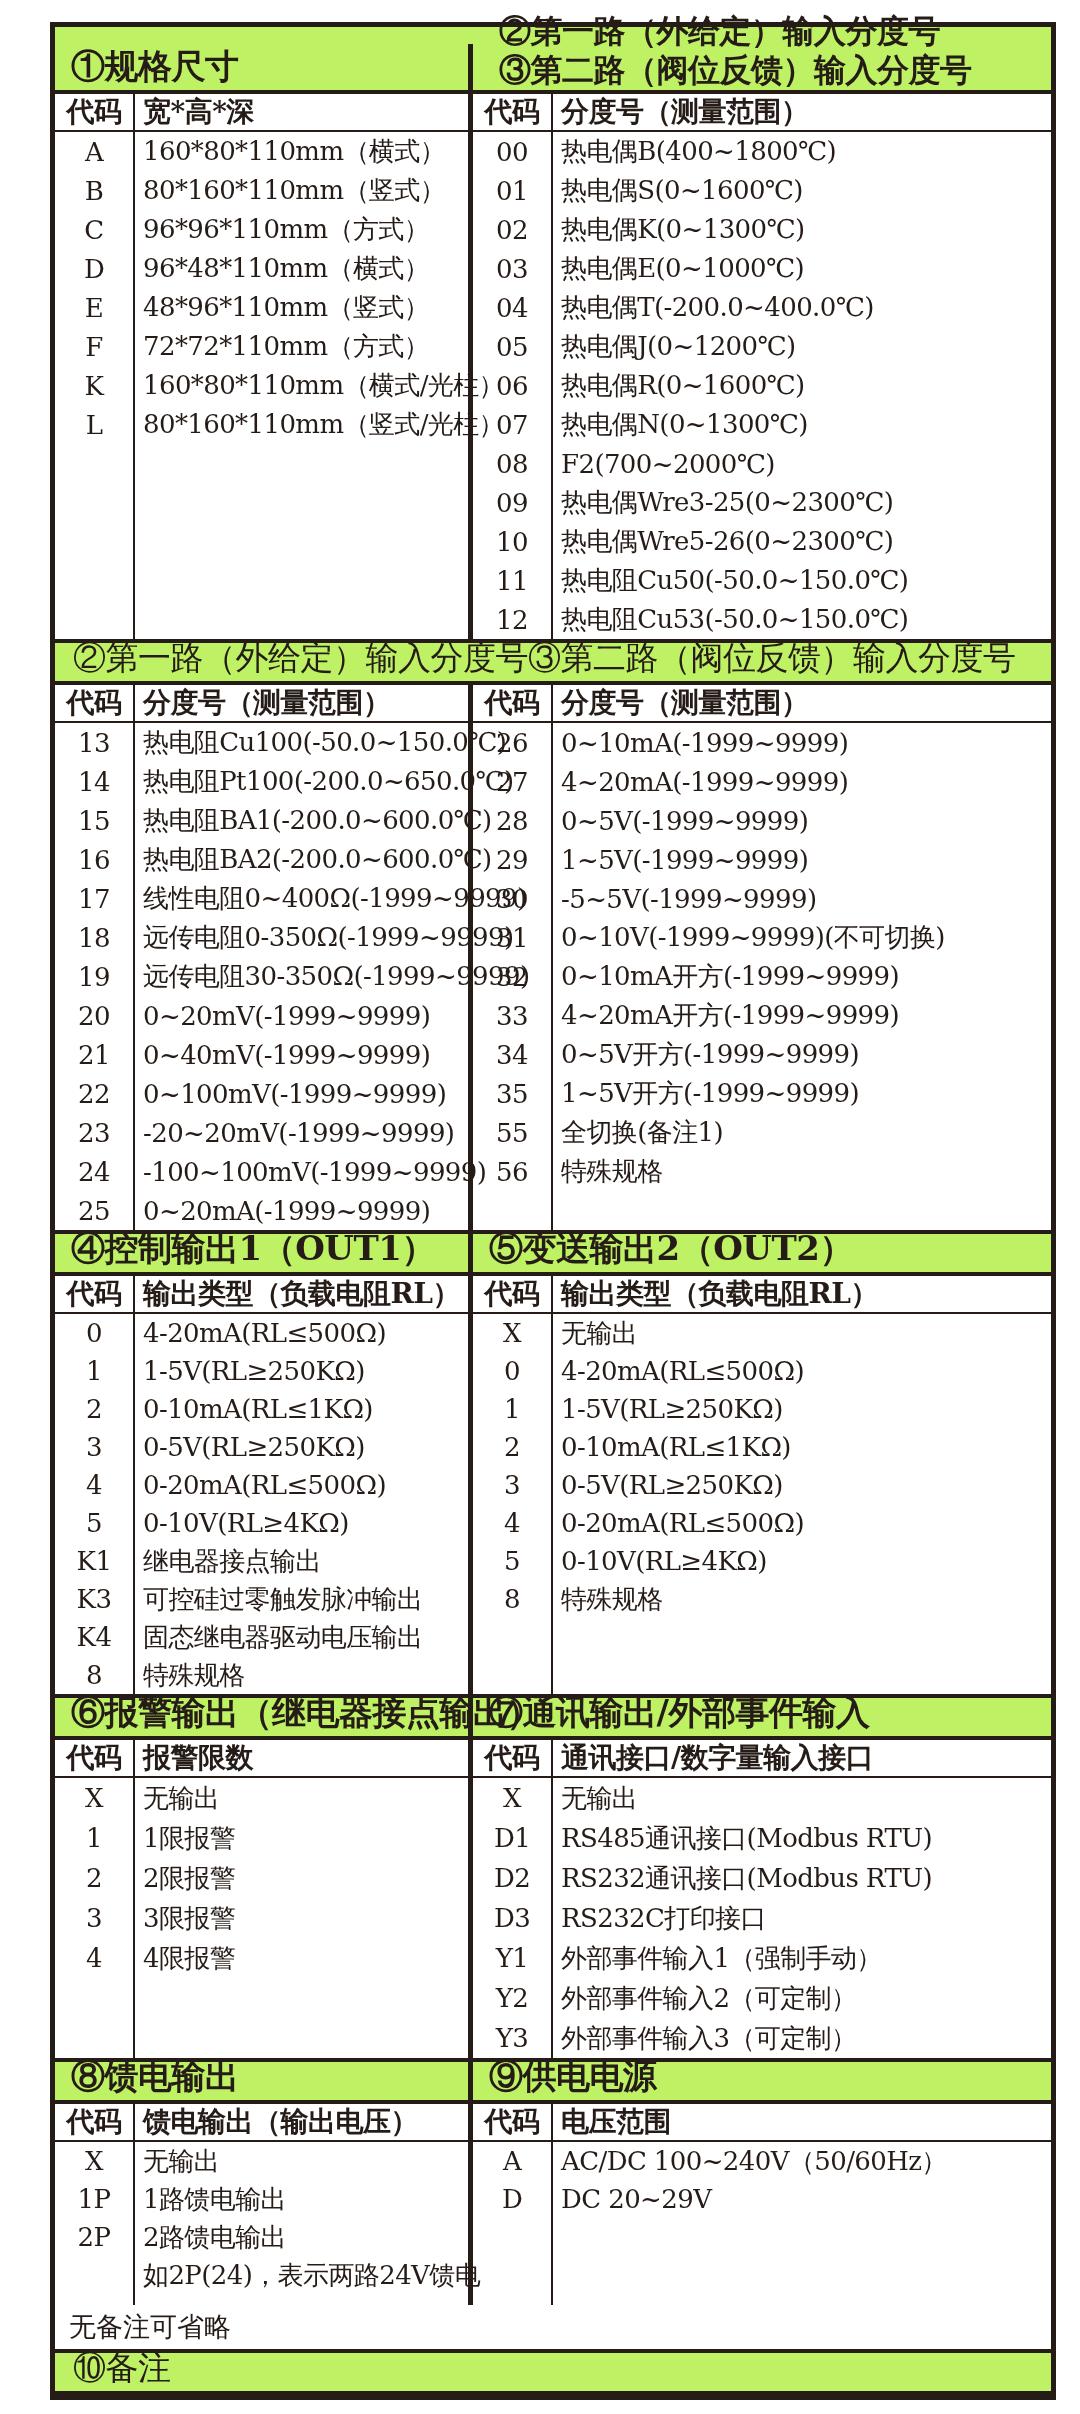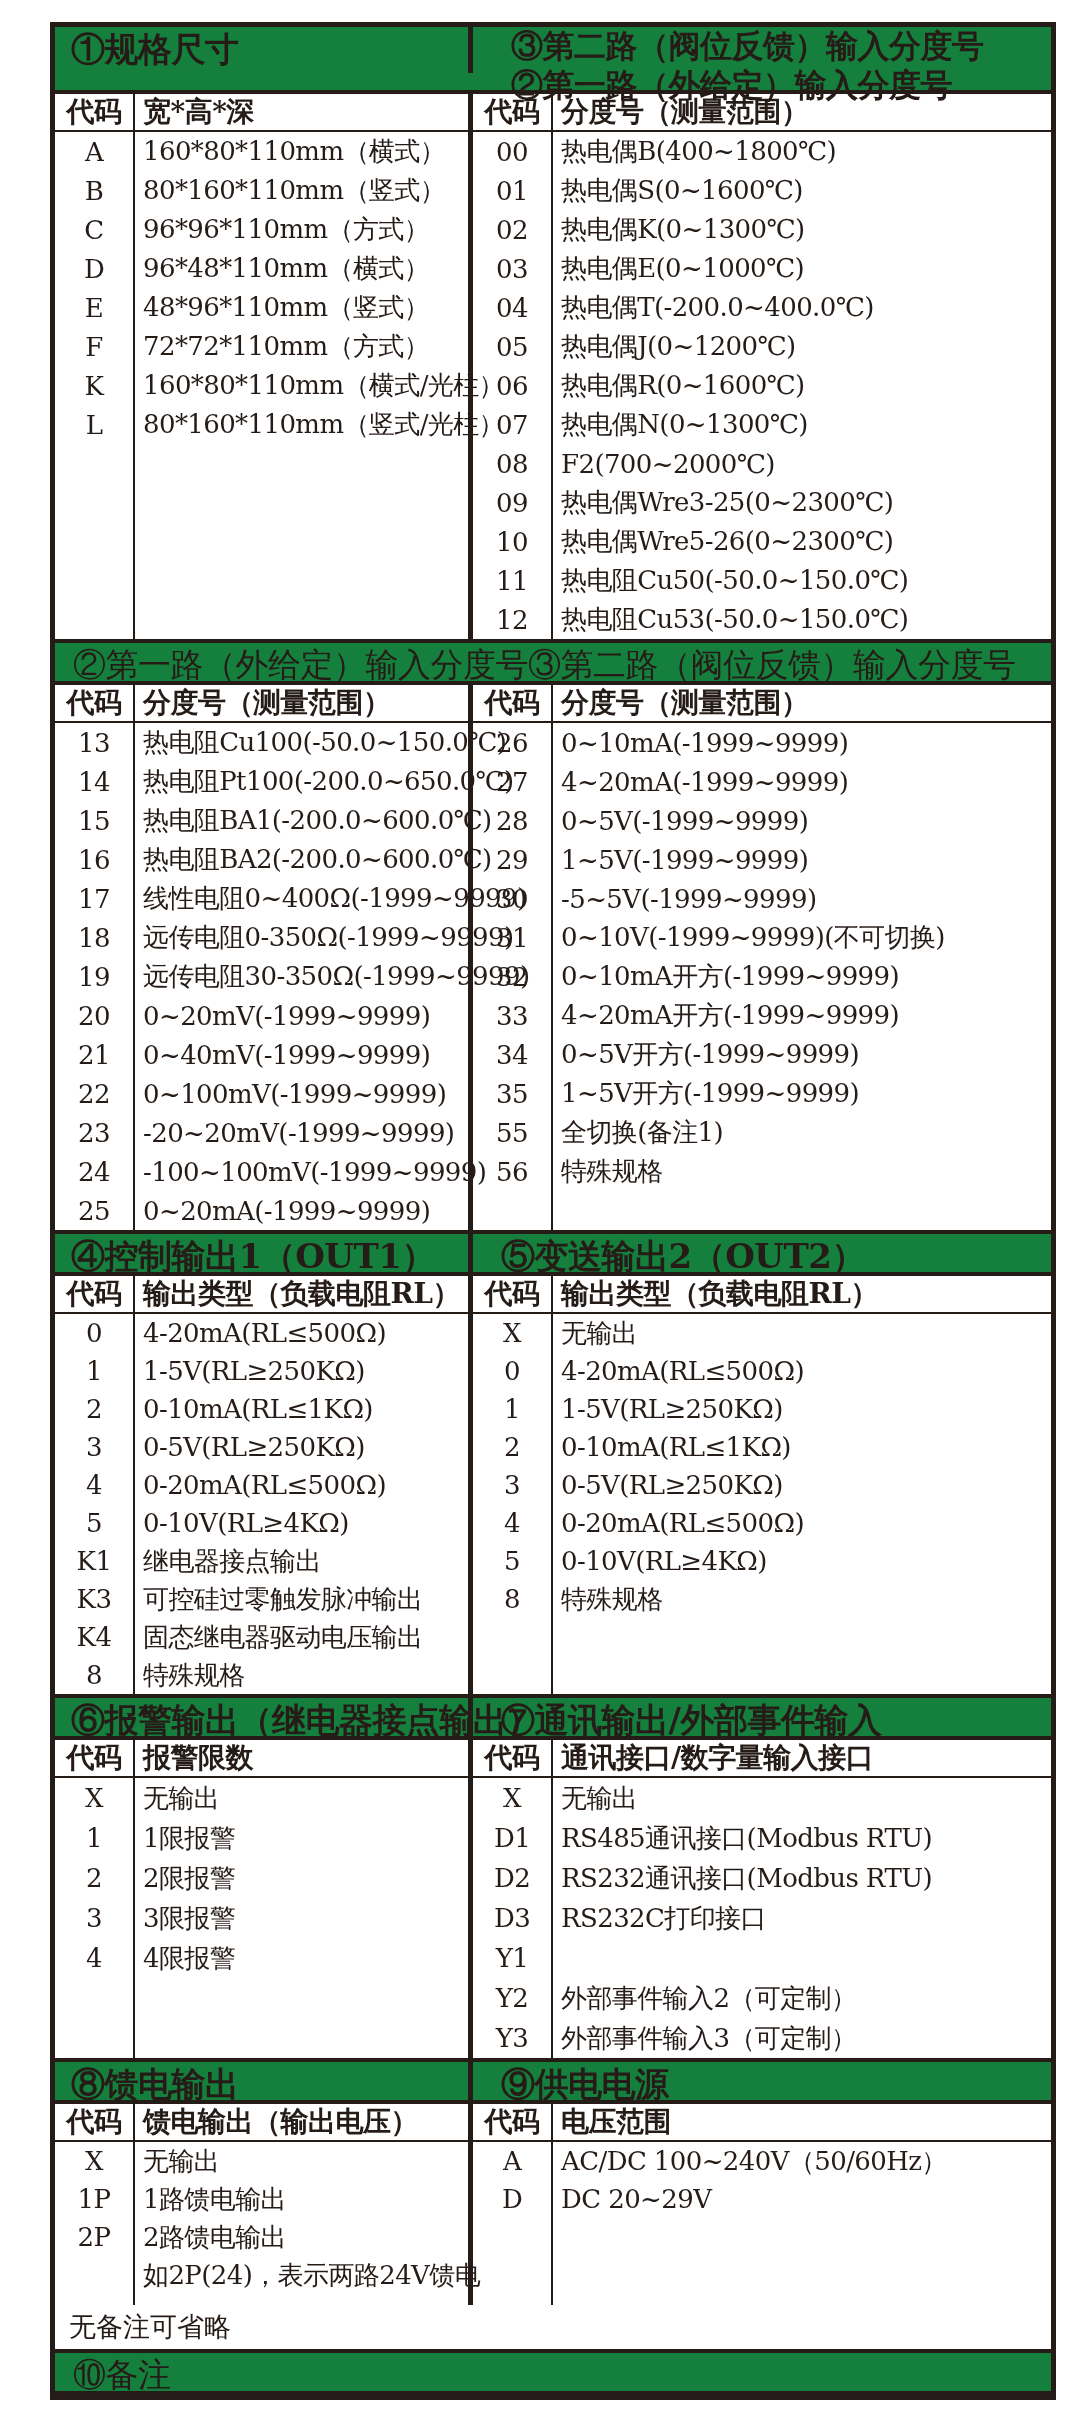--- a/index.html
+++ b/index.html
@@ -8,22 +8,22 @@
     font-family:"DejaVu Serif","Liberation Serif",serif;color:#261c17;
     -webkit-font-smoothing:antialiased;
   }
   .otable{
     position:absolute;left:50px;top:22px;width:1006px;height:2378px;
     border:5px solid #261c17;box-sizing:border-box;
     display:flex;flex-direction:column;background:#ffffff;
   }
   .band{display:flex;flex-shrink:0;}
   .band.hdr{
-    background:#15803d;border-top:4px solid #261c17;border-bottom:4px solid #261c17;
-    box-sizing:border-box;height:46px;align-items:flex-start;gap:12px;
+    background:#bef264;border-top:4px solid #261c17;border-bottom:4px solid #261c17;
+    box-sizing:border-box;height:46px;align-items:flex-end;
   }
   .band.hdr.h1{border-top:none;height:67px;}
   .band.body{background:#ffffff;}
   .b1,.b2{height:545px;}
   .b45{height:418px;}
   .b67{height:318px;}
   .b89{flex:1;}
   .blast{height:44px;align-items:center;}
   .half-l{width:418px;flex-shrink:0;border-right:5px solid #261c17;box-sizing:border-box;position:relative;}
   .half-r{flex:1;position:relative;min-width:0;}
@@ -51,22 +51,22 @@
   .note-line{font-size:27px;padding-left:14px;white-space:nowrap;}
 </style>
 </head>
 <body>
 
 <div class="otable">
 
   <div class="band hdr h1">
     <div class="half-l sec-title">①规格尺寸</div>
     <div class="half-r two-line">
+      <div>②第一路（外给定）输入分度号</div>
       <div>③第二路（阀位反馈）输入分度号</div>
-      <div>②第一路（外给定）输入分度号</div>
     </div>
   </div>
 
   <div class="band body b1">
     <div class="half-l">
       <div class="vline"></div>
       <div class="sub-hdr">
         <div class="tcode">代码</div>
         <div class="tdesc">宽*高*深</div>
       </div>
@@ -444,20 +444,21 @@
           <div class="trow">
             <div class="tcode">D2</div>
             <div class="tdesc">RS232通讯接口(Modbus RTU)</div>
           </div>
           <div class="trow">
             <div class="tcode">D3</div>
             <div class="tdesc">RS232C打印接口</div>
           </div>
           <div class="trow">
             <div class="tcode">Y1</div>
+            <div class="tdesc">外部事件输入1（强制手动）</div>
           </div>
           <div class="trow">
             <div class="tcode">Y2</div>
             <div class="tdesc">外部事件输入2（可定制）</div>
           </div>
           <div class="trow">
             <div class="tcode">Y3</div>
             <div class="tdesc">外部事件输入3（可定制）</div>
           </div>
         </div>

